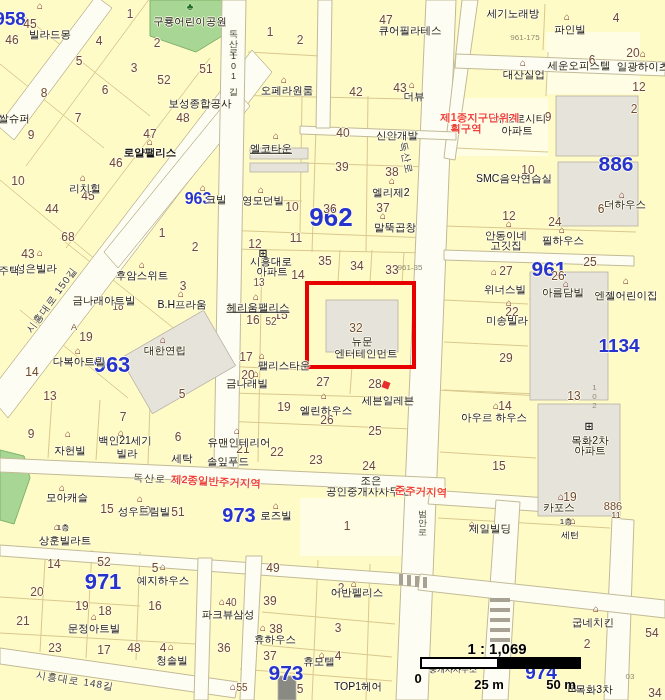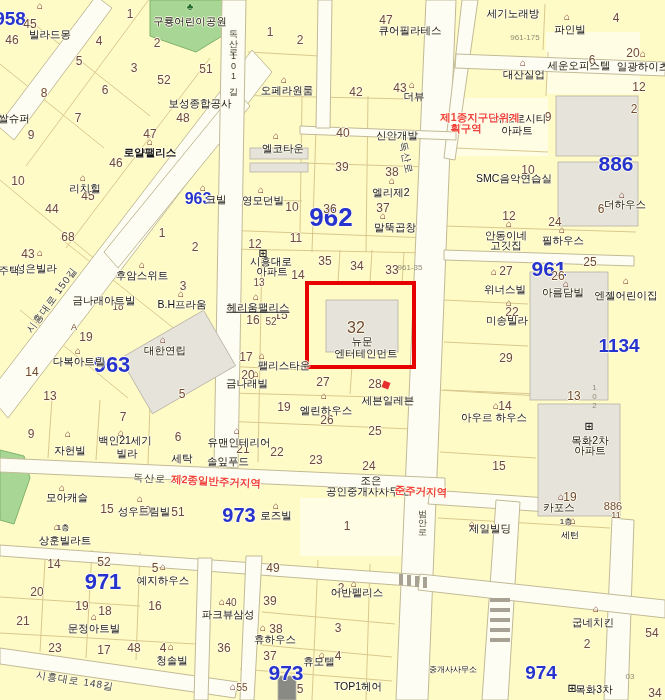--- a/index.html
+++ b/index.html
@@ -157,21 +157,21 @@
       <span class="lb c-n" style="left: 296px; top: 238px; transform: translate(-50%, -50%);">11</span>
       <span class="lb c-n" style="left: 325px; top: 261px; transform: translate(-50%, -50%);">35</span>
       <span class="lb c-n" style="left: 357px; top: 266px; transform: translate(-50%, -50%);">34</span>
       <span class="lb c-n" style="left: 392px; top: 270px; transform: translate(-50%, -50%);">33</span>
       <span class="lb c-n" style="left: 298px; top: 275px; transform: translate(-50%, -50%);">14</span>
       <span class="lb c-n" style="left: 259px; top: 283px; font-size: 10px; transform: translate(-50%, -50%);">13</span>
       <span class="lb c-n" style="left: 281px; top: 315px; transform: translate(-50%, -50%);">15</span>
       <span class="lb c-n" style="left: 253px; top: 320px; transform: translate(-50%, -50%);">16</span>
       <span class="lb c-n" style="left: 271px; top: 322px; font-size: 10px; transform: translate(-50%, -50%);">52</span>
       <span class="lb c-n" style="left: 246px; top: 357px; transform: translate(-50%, -50%);">17</span>
-      <span class="lb c-n" style="left: 356px; top: 328px; font-size: 16px; transform: translate(-50%, -50%);">32</span>
+      <span class="lb c-n" style="left: 356px; top: 328px; font-size: 12px; transform: translate(-50%, -50%);">32</span>
       <span class="lb c-n" style="left: 323px; top: 382px; transform: translate(-50%, -50%);">27</span>
       <span class="lb c-n" style="left: 375px; top: 384px; transform: translate(-50%, -50%);">28</span>
       <span class="lb c-n" style="left: 327px; top: 420px; transform: translate(-50%, -50%);">26</span>
       <span class="lb c-n" style="left: 284px; top: 407px; transform: translate(-50%, -50%);">19</span>
       <span class="lb c-n" style="left: 248px; top: 375px; transform: translate(-50%, -50%);">20</span>
       <span class="lb c-n" style="left: 375px; top: 431px; transform: translate(-50%, -50%);">25</span>
       <span class="lb c-n" style="left: 243px; top: 449px; transform: translate(-50%, -50%);">21</span>
       <span class="lb c-n" style="left: 277px; top: 452px; transform: translate(-50%, -50%);">22</span>
       <span class="lb c-n" style="left: 316px; top: 460px; transform: translate(-50%, -50%);">23</span>
       <span class="lb c-n" style="left: 369px; top: 466px; transform: translate(-50%, -50%);">24</span>
@@ -229,21 +229,21 @@
       <span class="lb c-n" style="left: 652px; top: 633px; transform: translate(-50%, -50%);">54</span>
       <span class="lb c-n" style="left: 587px; top: 644px; transform: translate(-50%, -50%);">2</span>
       <span class="lb c-n" style="left: 655px; top: 693px; transform: translate(-50%, -50%);">34</span>
       <span class="lb c-t" style="left: 50px; top: 13px; transform: translate(-50%, -50%); margin-top: 21px;">빌라드몽</span>
       <span class="lb c-t" style="left: 190px; top: 21px; transform: translate(-50%, -50%);">구룡어린이공원</span>
       <span class="lb c-t" style="left: 200px; top: 103px; transform: translate(-50%, -50%);">보성종합공사</span>
       <span class="lb c-t" style="left: 14px; top: 118px; transform: translate(-50%, -50%);">쌀슈퍼</span>
       <span class="lb c-t" style="left: 410px; top: 30px; transform: translate(-50%, -50%);">큐어필라테스</span>
       <span class="lb c-t" style="left: 287px; top: 90px; transform: translate(-50%, -50%);">오페라원룸</span>
       <span class="lb c-t" style="left: 414px; top: 96px; transform: translate(-50%, -50%);">더뷰</span>
-      <span class="lb c-t" style="left: 283px; top: 148px; transform: translate(-50%, -50%);">엘코타운</span>
+      <span class="lb c-t" style="left: 271px; top: 148px; transform: translate(-50%, -50%); text-decoration: underline;">엘코타운</span>
       <span class="lb c-t" style="left: 397px; top: 135px; transform: translate(-50%, -50%);">신안개발</span>
       <span class="lb c-t" style="left: 391px; top: 192px; transform: translate(-50%, -50%);">엘리제2</span>
       <span class="lb c-t" style="left: 263px; top: 200px; transform: translate(-50%, -50%);">영모던빌</span>
       <span class="lb c-t" style="left: 395px; top: 227px; transform: translate(-50%, -50%);">말뚝곱창</span>
       <span class="lb c-t" style="left: 513px; top: 13px; transform: translate(-50%, -50%);">세기노래방</span>
       <span class="lb c-t" style="left: 570px; top: 29px; transform: translate(-50%, -50%);">파인빌</span>
       <span class="lb c-t" style="left: 524px; top: 74px; transform: translate(-50%, -50%);">대산실업</span>
       <span class="lb c-t" style="left: 579px; top: 65px; transform: translate(-50%, -50%);">세운오피스텔</span>
       <span class="lb c-t" style="left: 643px; top: 66px; transform: translate(-50%, -50%);">일광하이츠</span>
       <span class="lb c-t" style="left: 520px; top: 118px; transform: translate(-50%, -50%);">메트로시티</span>
@@ -370,13 +370,21 @@
       <span class="ic ic-house" style="left: 573px; top: 521px; transform: translate(-50%, -50%);">⌂</span>
       <span class="ic ic-house" style="left: 596px; top: 609px; transform: translate(-50%, -50%);">⌂</span>
       <span class="ic ic-house" style="left: 509px; top: 224px; transform: translate(-50%, -50%);">⌂</span>
       <span class="ic ic-house" style="left: 562px; top: 230px; transform: translate(-50%, -50%);">⌂</span>
       <span class="ic ic-house" style="left: 622px; top: 195px; transform: translate(-50%, -50%);">⌂</span>
       <span class="ic ic-apt" style="left: 589px; top: 426px; transform: translate(-50%, -50%);">⊞</span>
       <span class="ic ic-apt" style="left: 572px; top: 688px; transform: translate(-50%, -50%);">⊞</span>
       <span class="ic ic-red" style="left: 386px; top: 385px;"></span>
     </div>
 
+  <div class="scalebar">
+    <div class="ratio">1 : 1,069</div>
+    <div class="seg-w"></div>
+    <div class="seg-b"></div>
+    <div class="tick tk0">0</div>
+    <div class="tick tk25">25 m</div>
+    <div class="tick tk50">50 m</div>
+  </div>
 </div>
 
 </body></html>

